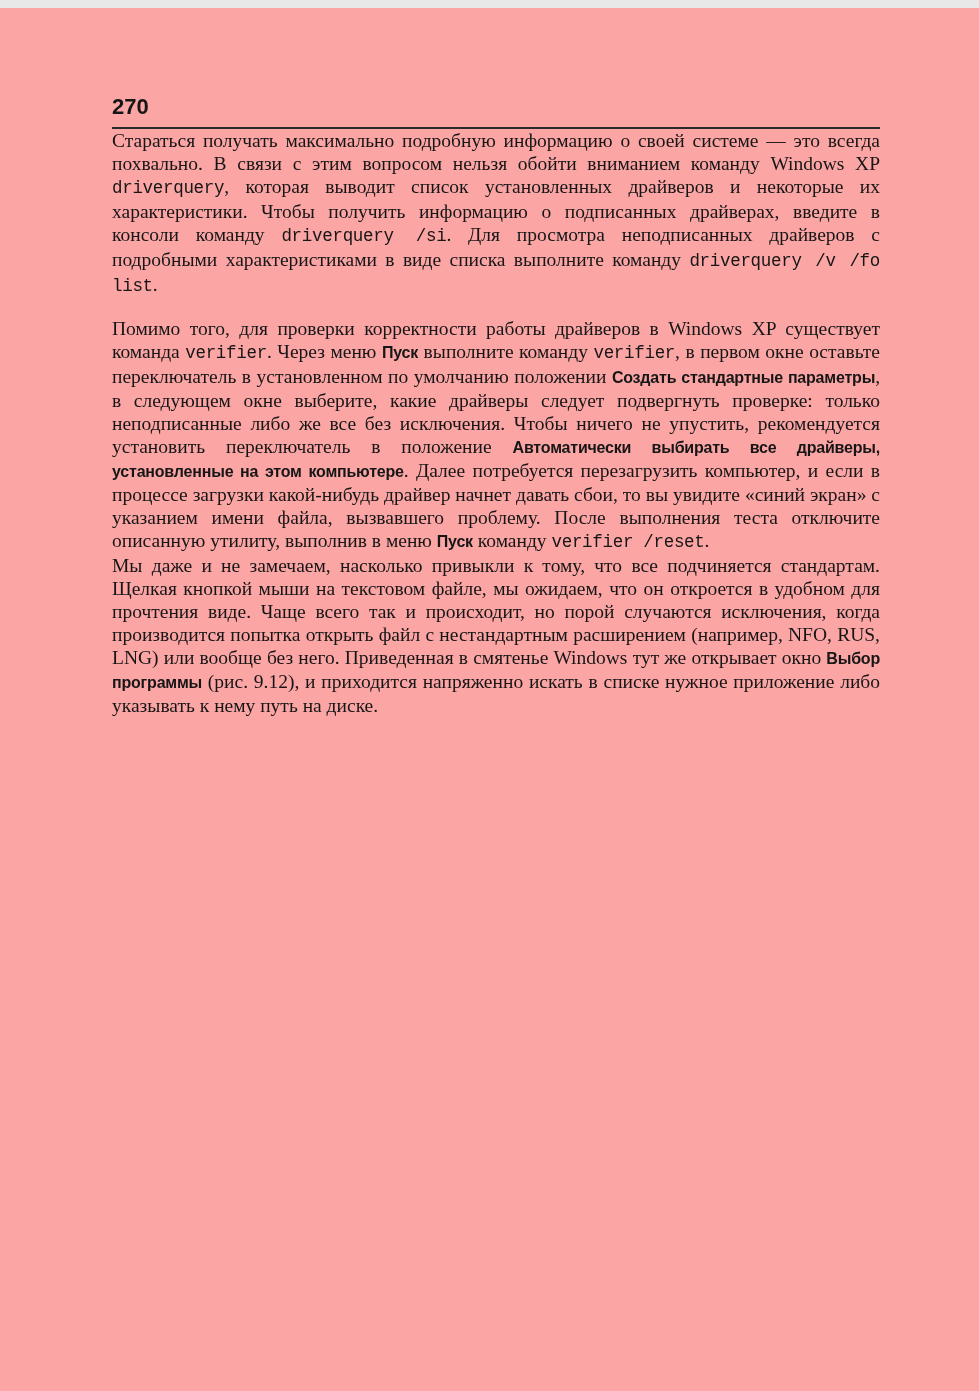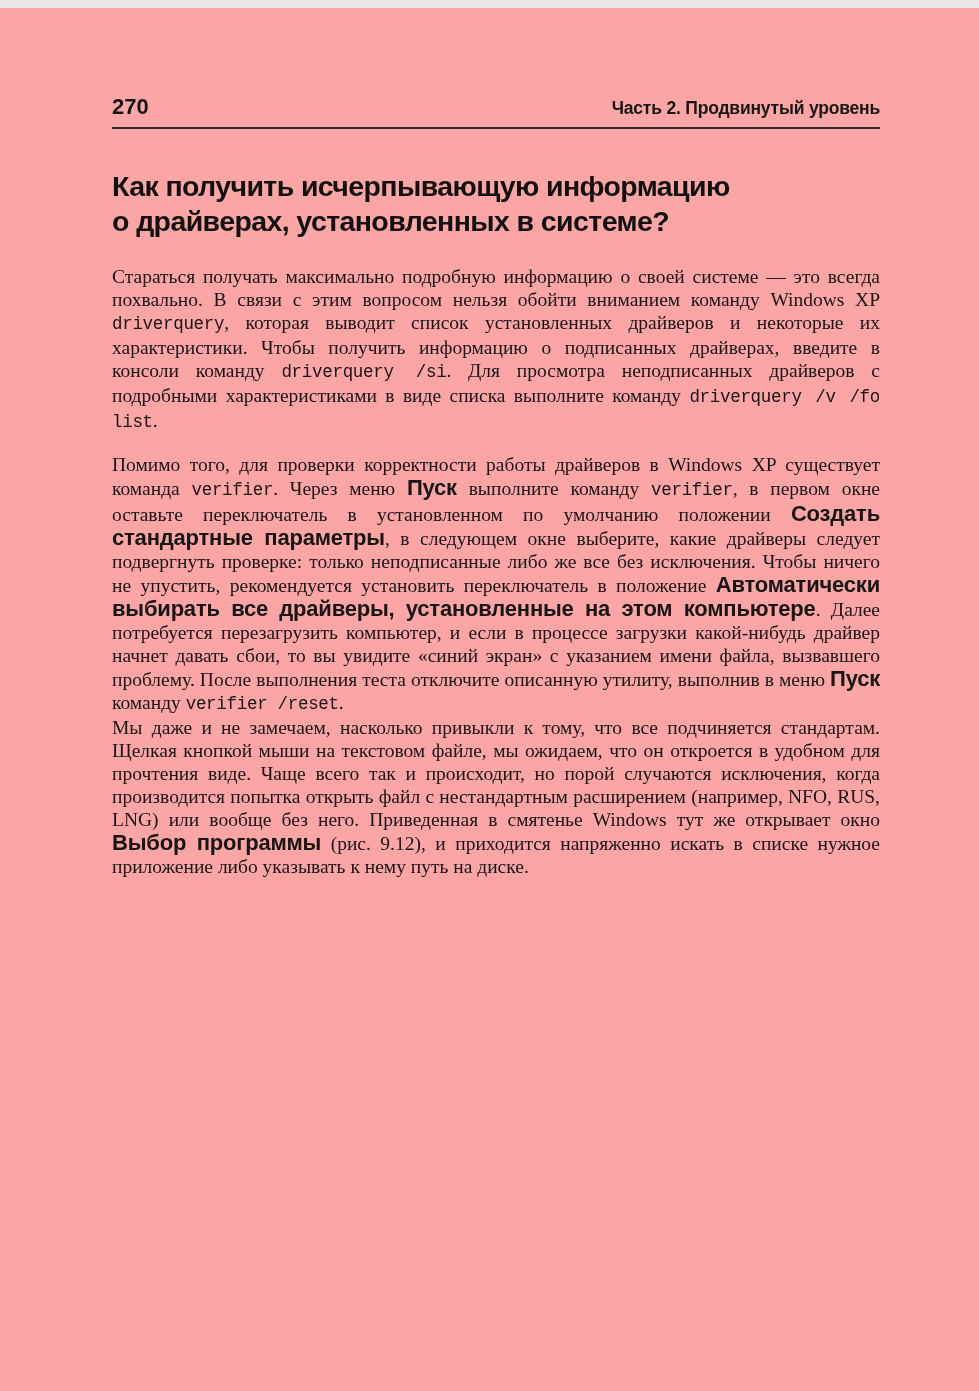--- a/index.html
+++ b/index.html
@@ -68,38 +68,35 @@
   }
   p.body-par:last-child { margin-bottom: 0; }
   .run-code {
     font-family: "Liberation Mono", "DejaVu Sans Mono", monospace;
     font-size: 17.5px;
     letter-spacing: -0.3px;
   }
   .run-bold {
     font-family: "Liberation Sans", sans-serif;
     font-weight: 700;
-    font-size: 22px;
+    font-size: 16px;
     letter-spacing: -0.2px;
   }
 </style>
 </head>
 <body>
 
 <div class="page">
   <div class="content">
 
     <div class="page-header">
       <span class="page-number">270</span>
-      <span class="running-title">Часть 2. Продвинутый уровень</span>
     </div>
 
     <section>
-      <h2 class="q-heading first">Как получить исчерпывающую информацию
-о драйверах, установленных в системе?</h2>
       <p class="body-par"><span class="run-text">Стараться получать максимально подробную информацию о своей системе — это всегда похвально. В связи с этим вопросом нельзя обойти вниманием команду Windows XP </span><span class="run-code">driverquery</span><span class="run-text">, которая выводит список установленных драйверов и некоторые их характеристики. Чтобы получить информацию о подписанных драйверах, введите в консоли команду </span><span class="run-code">driverquery /si</span><span class="run-text">. Для просмотра неподписанных драйверов с подробными характеристиками в виде списка выполните команду </span><span class="run-code">driverquery /v /fo list</span><span class="run-text">.</span></p>
       <p class="body-par"><span class="run-text">Помимо того, для проверки корректности работы драйверов в Windows XP существует команда </span><span class="run-code">verifier</span><span class="run-text">. Через меню </span><span class="run-bold">Пуск</span><span class="run-text"> выполните команду </span><span class="run-code">verifier</span><span class="run-text">, в первом окне оставьте переключатель в установленном по умолчанию положении </span><span class="run-bold">Создать стандартные параметры</span><span class="run-text">, в следующем окне выберите, какие драйверы следует подвергнуть проверке: только неподписанные либо же все без исключения. Чтобы ничего не упустить, рекомендуется установить переключатель в положение </span><span class="run-bold">Автоматически выбирать все драйверы, установленные на этом компьютере</span><span class="run-text">. Далее потребуется перезагрузить компьютер, и если в процессе загрузки какой-нибудь драйвер начнет давать сбои, то вы увидите «синий экран» с указанием имени файла, вызвавшего проблему. После выполнения теста отключите описанную утилиту, выполнив в меню </span><span class="run-bold">Пуск</span><span class="run-text"> команду </span><span class="run-code">verifier /reset</span><span class="run-text">.</span></p>
     </section>
 
     <section>
       <p class="body-par"><span class="run-text">Мы даже и не замечаем, насколько привыкли к тому, что все подчиняется стандартам. Щелкая кнопкой мыши на текстовом файле, мы ожидаем, что он откроется в удобном для прочтения виде. Чаще всего так и происходит, но порой случаются исключения, когда производится попытка открыть файл с нестандартным расширением (например, NFO, RUS, LNG) или вообще без него. Приведенная в смятенье Windows тут же открывает окно </span><span class="run-bold">Выбор программы</span><span class="run-text"> (рис. 9.12), и приходится напряженно искать в списке нужное приложение либо указывать к нему путь на диске.</span></p>
     </section>
 
   </div>
 </div>

